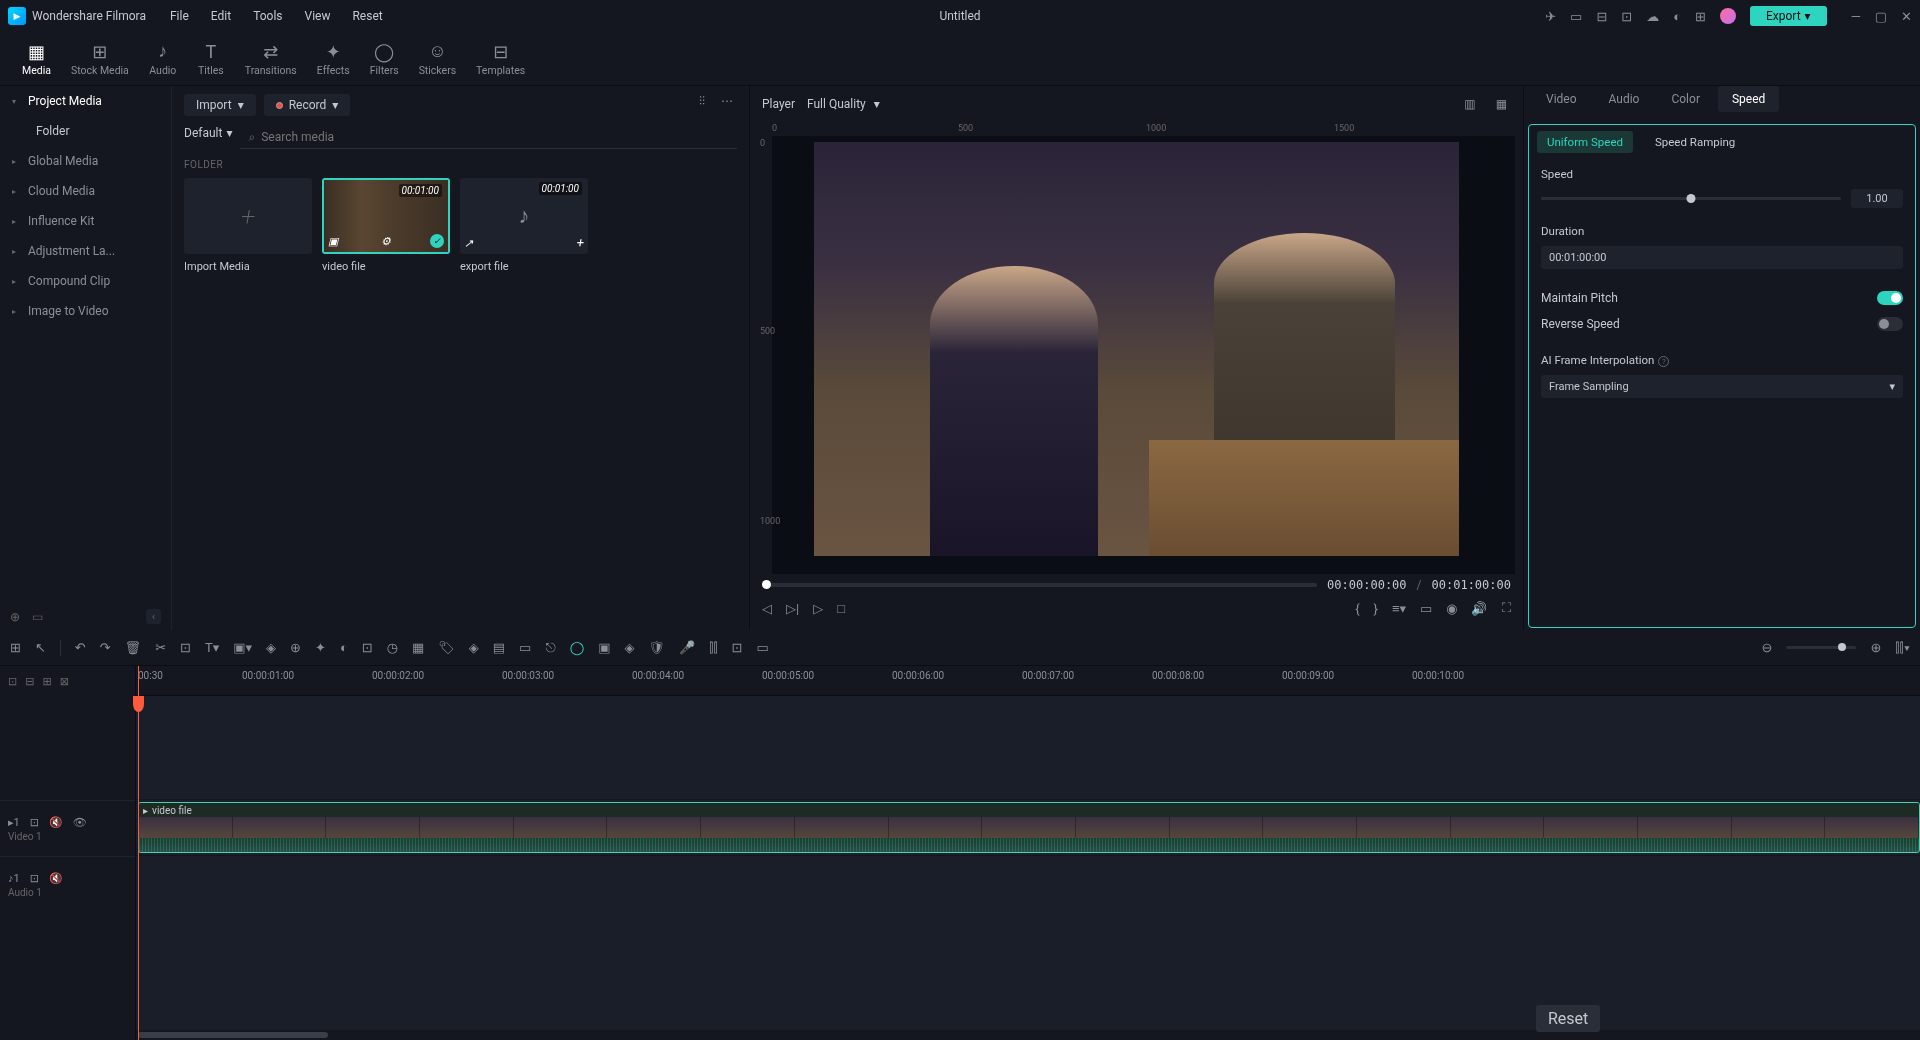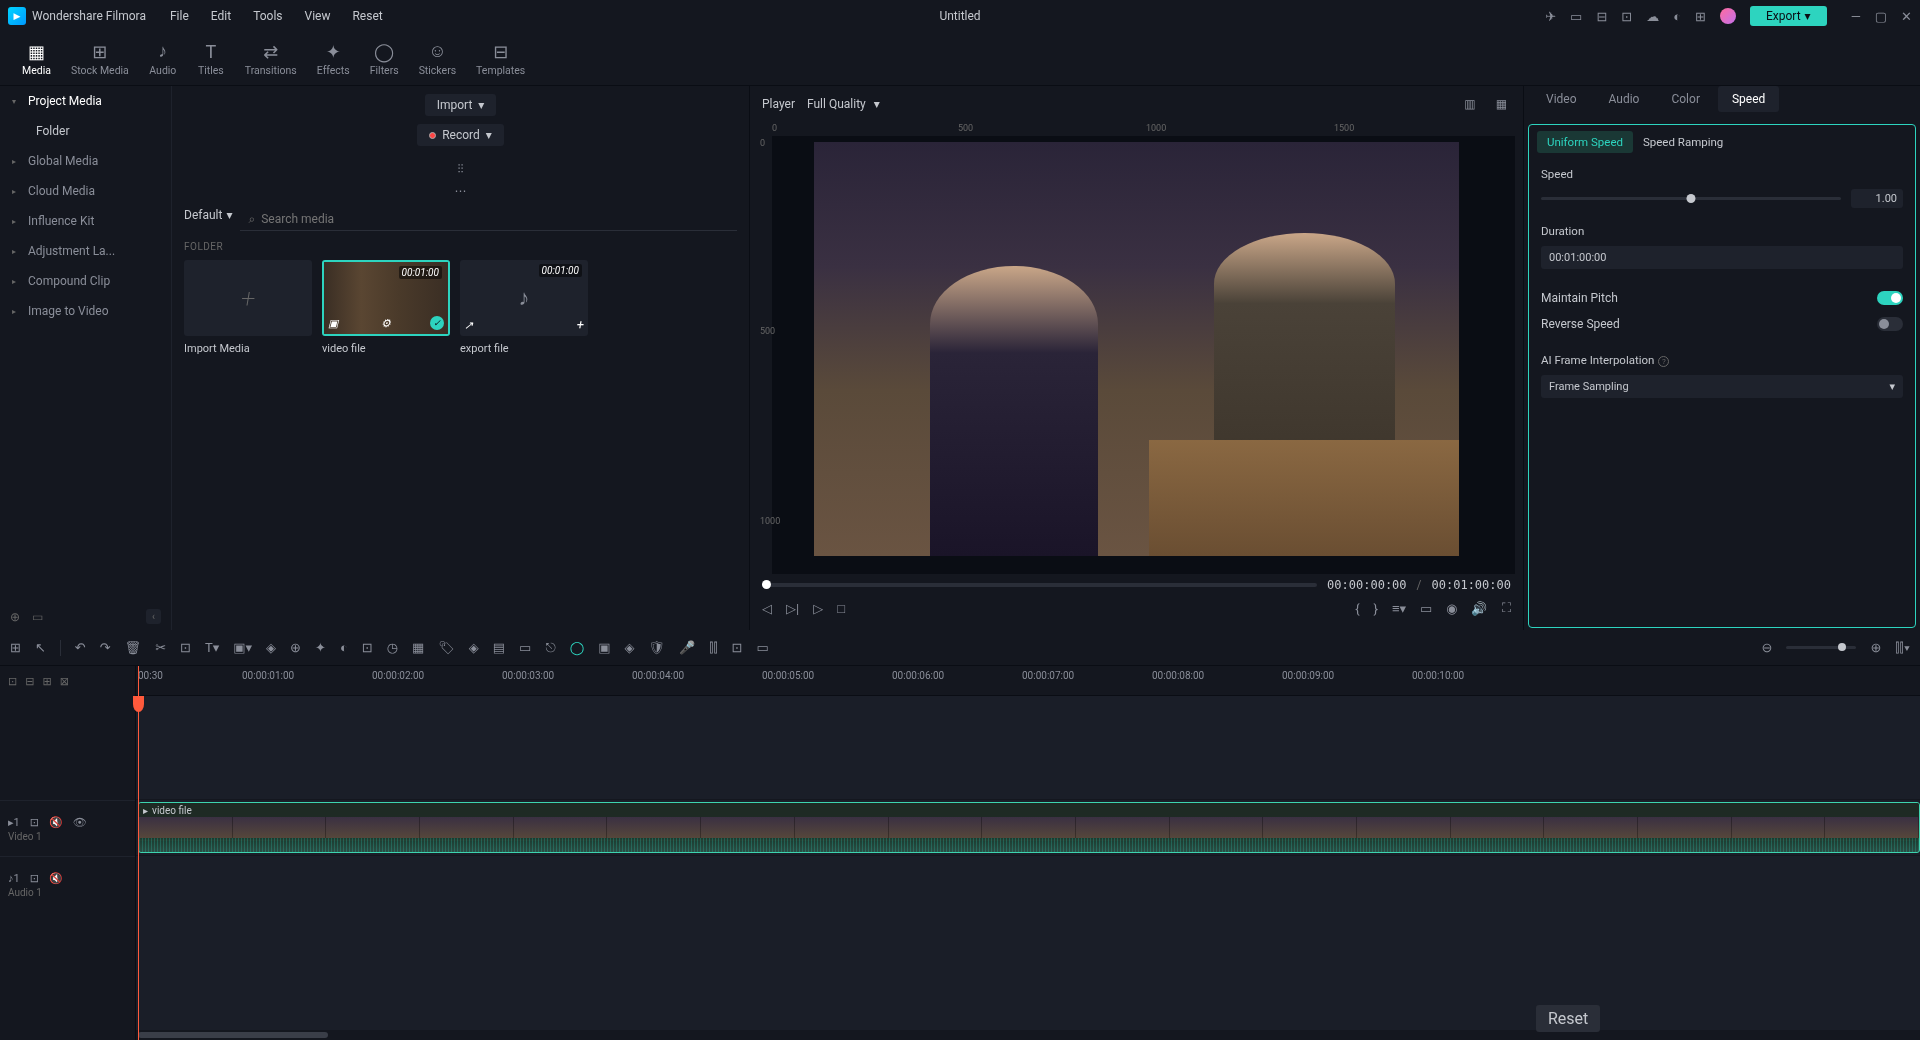--- a/index.html
+++ b/index.html
@@ -29,21 +29,21 @@
 .sidebar { width:172px; background:#14171f; border-right:1px solid #1e222c; display:flex; flex-direction:column; }
 .sidebar-item { display:flex; align-items:center; padding:8px 12px; cursor:pointer; color:#8a8e99; font-size:12px; gap:8px; }
 .sidebar-item.active { color:#fff; }
 .sidebar-item .caret { font-size:8px; margin-right:4px; color:#666; }
 .sidebar-sub { padding-left:36px; color:#c5c8ce; }
 .sidebar-bottom { margin-top:auto; display:flex; align-items:center; padding:6px 10px; gap:12px; }
 .sidebar-bottom span { color:#666; cursor:pointer; }
 .collapse-btn { margin-left:auto; background:#1e222c; padding:2px 6px; border-radius:3px; color:#8a8e99; cursor:pointer; font-size:10px; }
 
 .media-area { flex:1; display:flex; flex-direction:column; padding:8px 12px; }
-.media-top { display:flex; align-items:center; gap:8px; margin-bottom:10px;flex-direction:column; }
+.media-top { display:flex; align-items:flex-start; gap:8px; margin-bottom:10px; }
 .import-btn { background:#1e222c; padding:4px 12px; border-radius:3px; display:flex; align-items:center; gap:6px; cursor:pointer; color:#c5c8ce; }
 .record-btn { background:#1e222c; padding:4px 12px; border-radius:3px; display:flex; align-items:center; gap:6px; cursor:pointer; color:#c5c8ce; }
 .record-dot { width:7px; height:7px; border-radius:50%; background:#ff4444; border:1px solid #aaa; }
 .media-top .spacer { flex:1; }
 .media-top .ricon { color:#8a8e99; cursor:pointer; padding:0 4px; }
 .media-search-row { display:flex; align-items:flex-start; gap:8px; margin-bottom:10px; }
 .default-dd { color:#c5c8ce; display:flex; align-items:center; gap:4px; cursor:pointer; }
 .search-box { flex:1; display:flex; align-items:center; gap:6px; color:#666; padding:4px 8px; border-bottom:1px solid #2a2e38; }
 .search-box input { background:none; border:none; outline:none; color:#c5c8ce; font-size:12px; flex:1; }
 .folder-label { color:#666; font-size:10px; text-transform:uppercase; letter-spacing:0.5px; margin-bottom:8px; }
@@ -87,29 +87,29 @@
 .time-sep { color:#666; }
 .ctrl-row { display:flex; align-items:center; gap:14px; margin-top:8px; }
 .ctrl-row .cicon { color:#8a8e99; cursor:pointer; font-size:13px; }
 .ctrl-row .spacer { flex:1; }
 
 .right-panel { width:396px; background:#14171f; display:flex; flex-direction:column; }
 .prop-tabs { display:flex; height:36px; align-items:flex-start; padding:0 8px; gap:4px; }
 .prop-tab { padding:6px 14px; color:#8a8e99; cursor:pointer; border-radius:3px; }
 .prop-tab.active { color:#fff; background:#1e222c; }
 .prop-body { flex:1; border:1.5px solid #2dd4bf; margin:2px 4px; border-radius:4px; padding:0; }
-.sub-tabs { display:flex; padding:6px 8px; gap:0; }
+.sub-tabs { display:flex; padding:6px 8px; gap:12px; }
 .sub-tab { padding:4px 10px; color:#c5c8ce; cursor:pointer; border-radius:3px; font-size:11.5px; }
 .sub-tab.active { background:#1a3835; color:#2dd4bf; }
 .prop-section { padding:8px 12px; }
 .prop-label { color:#c5c8ce; font-size:11.5px; margin-bottom:8px; display:block; }
 .slider-row { display:flex; align-items:center; gap:10px; }
 .slider { flex:1; height:3px; background:#2a2e38; border-radius:2px; position:relative; cursor:pointer; }
 .slider .knob { width:9px; height:9px; border-radius:50%; background:#c5c8ce; position:absolute; left:50%; top:-3px; transform:translateX(-50%); }
-.num-input { width:52px; background:#1e222c; border:none; color:#c5c8ce; padding:3px 6px; border-radius:3px; text-align:right; font-size:11px; }
+.num-input { width:52px; background:#1e222c; border:none; color:#c5c8ce; padding:3px 6px; border-radius:3px; text-align:center; font-size:11px; }
 .text-input { width:100%; background:#1e222c; border:none; color:#c5c8ce; padding:5px 8px; border-radius:3px; font-size:11px; }
 .toggle-row { display:flex; align-items:center; justify-content:space-between; padding:6px 0; }
 .toggle { width:26px; height:14px; background:#2a2e38; border-radius:7px; position:relative; cursor:pointer; }
 .toggle .tknob { width:10px; height:10px; border-radius:50%; background:#8a8e99; position:absolute; top:2px; left:2px; }
 .toggle.on { background:#2dd4bf; }
 .toggle.on .tknob { left:14px; background:#fff; }
 .select-input { width:100%; background:#1e222c; border:none; color:#c5c8ce; padding:5px 8px; border-radius:3px; font-size:11px; display:flex; justify-content:space-between; align-items:center; cursor:pointer; }
 .info-icon { display:inline-block; width:11px; height:11px; border:1px solid #666; border-radius:50%; font-size:8px; text-align:center; line-height:9px; color:#666; margin-left:4px; }
 .reset-btn { position:absolute; bottom:8px; left:1536px; background:#2a2e38; color:#c5c8ce; padding:4px 12px; border-radius:3px; cursor:pointer; font-size:16px; }
 

